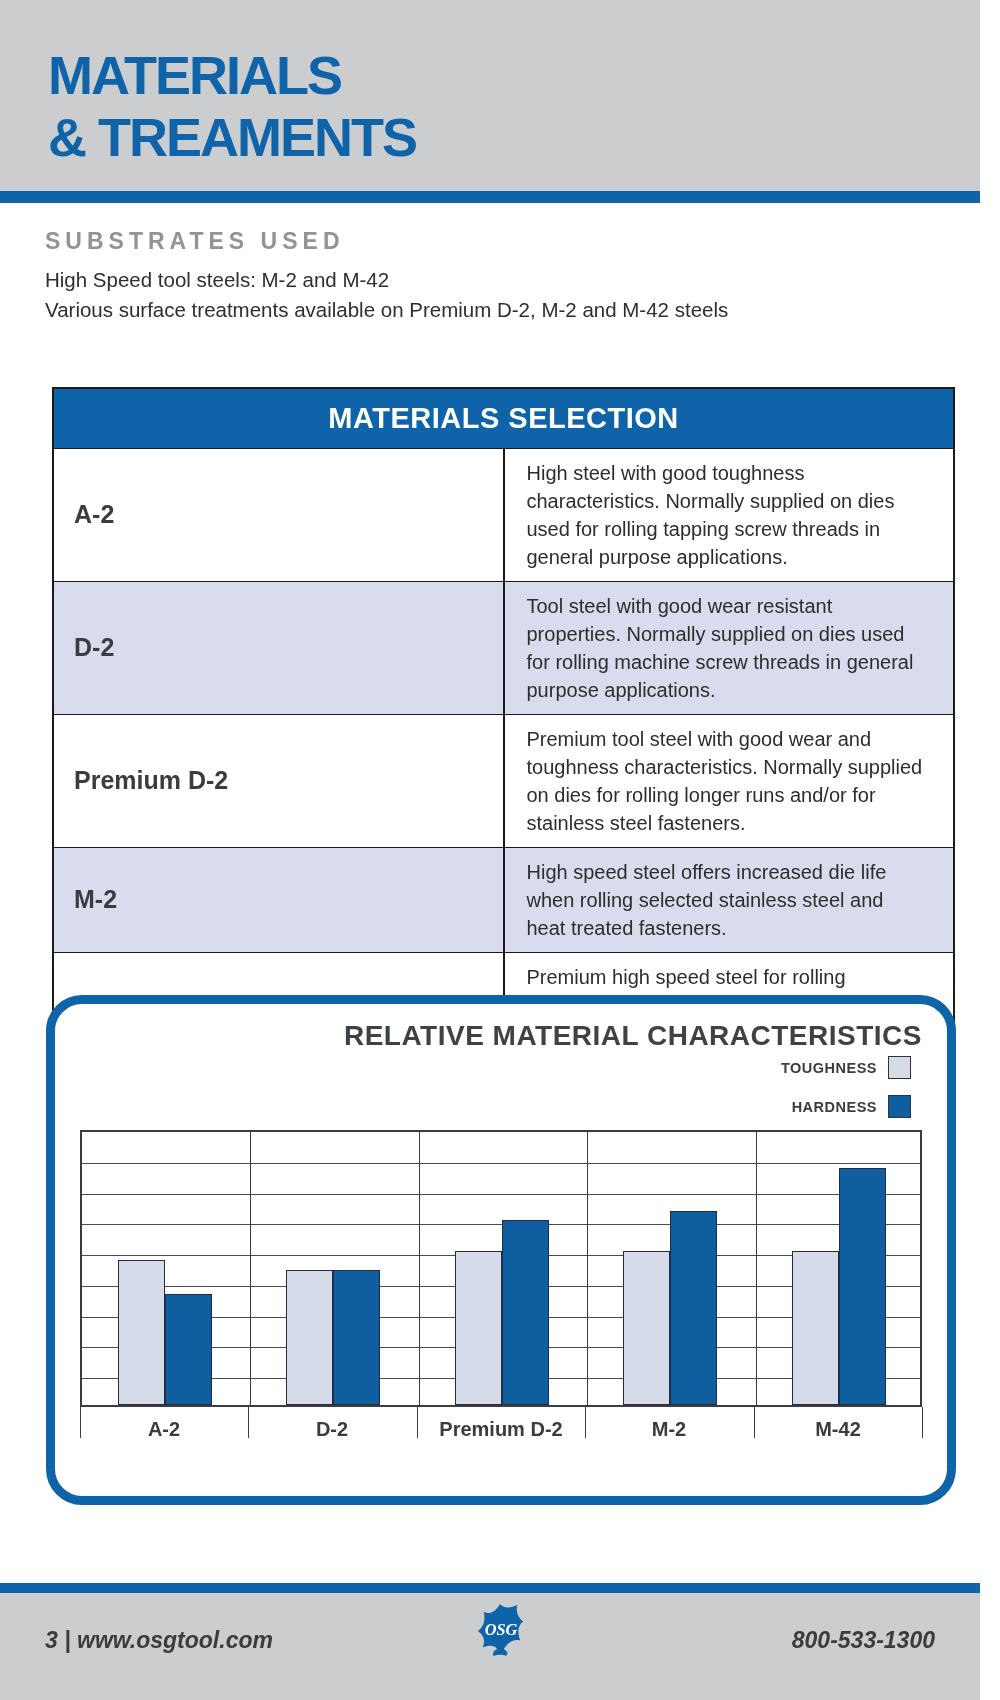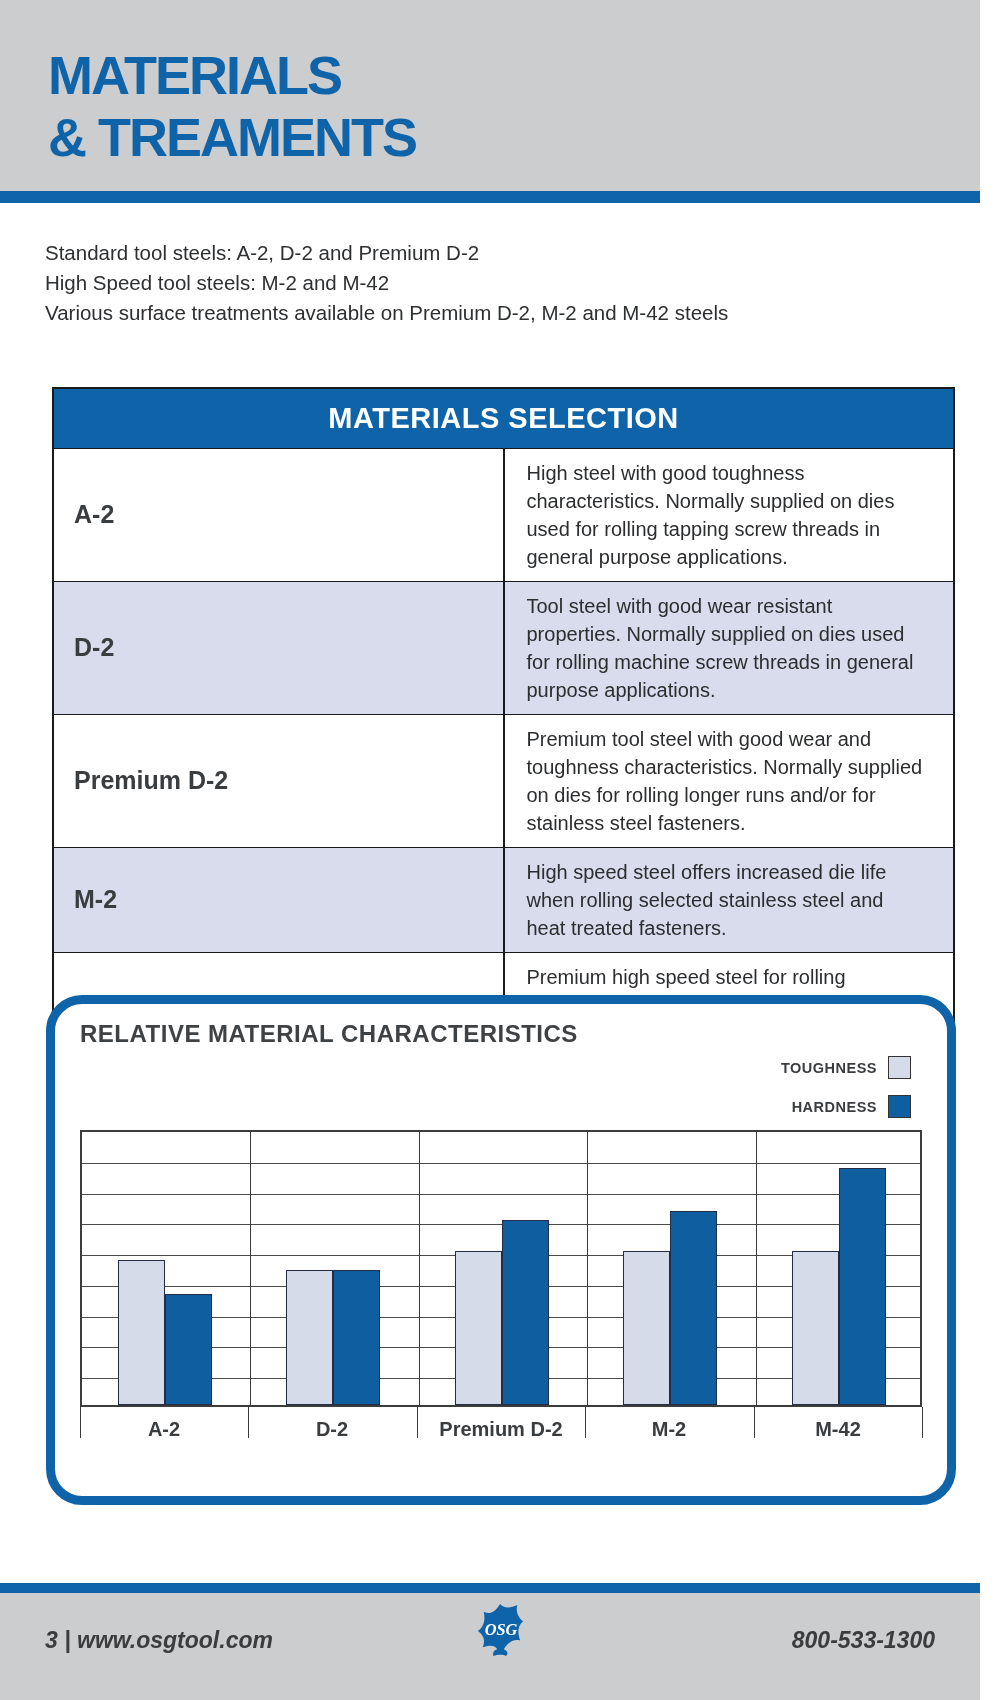--- a/index.html
+++ b/index.html
@@ -26,22 +26,22 @@
   .mat-table td { border:1px solid #1a1a1a; vertical-align:middle; }
   .mat-table tr.mat-row { height:82px; background:#fff; }
   .mat-table tr.mat-row:nth-child(even) { background:#d9dcec; }
   td.mat-name { width:137px; padding-left:20px; font-size:25px; font-weight:bold;
                 color:#3a3d40; border-right:2px solid #1a1a1a; }
   td.mat-desc { padding:10px 28px 10px 22px; font-size:20px; line-height:28px; color:#2b2d2f; }
 
   
   .chart-box { position:absolute; left:46px; top:995px; width:910px; height:510px;
                border:9px solid #0f63a8; border-radius:36px; background:#fff; }
-  .chart-title { position:absolute; left:25px; top:16px; width:842px; text-align:left;
-                 color:#3f4245; font-size:24px; font-weight:bold; letter-spacing:0.5px; }
+  .chart-title { position:absolute; left:25px; top:16px; width:842px; text-align:right;
+                 color:#3f4245; font-size:28px; font-weight:bold; letter-spacing:0.5px; }
   .legend { position:absolute; right:36px; top:52px; }
   .legend-row { display:flex; align-items:center; justify-content:flex-end; margin-bottom:16px;text-align:center; }
   .legend-label { font-size:14.5px; font-weight:bold; color:#3a3d40; letter-spacing:0.5px; margin-right:11px; }
   .legend-swatch { width:23px; height:23px; border:1px solid #333; }
 
   .plot { position:absolute; left:25px; top:126px; width:842px; height:277px;
           border:2px solid #3c3c3c; background:#fff; }
   .gridline-h { position:absolute; left:0; width:100%; height:1px; background:#4a4a4a; }
   .gridline-v { position:absolute; top:0; width:1px; height:100%; background:#3c3c3c; }
   .bar { position:absolute; bottom:0; border:1px solid #222c44; }
@@ -64,22 +64,22 @@
 
   <div class="header">
     <div class="page-title">
       <div>MATERIALS</div>
       <div>&amp; TREAMENTS</div>
     </div>
   </div>
   <div class="header-rule"></div>
 
   <div class="substrates">
+    <div class="substrates-heading">SUBSTRATES USED</div>
     <div class="substrates-lines">
-        <div>Standard tool steels: A-2, D-2 and Premium D-2</div>
         <div>High Speed tool steels: M-2 and M-42</div>
         <div>Various surface treatments available on Premium D-2, M-2 and M-42 steels</div>
       </div>
   </div>
 
   <table class="mat-table">
     <thead>
       <tr>
           <th colspan="2">MATERIALS SELECTION</th>
         </tr>

